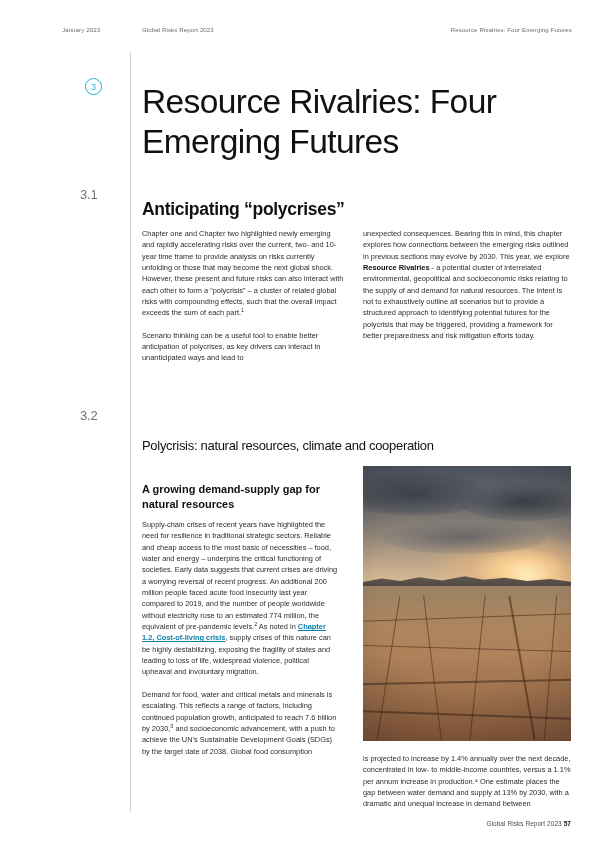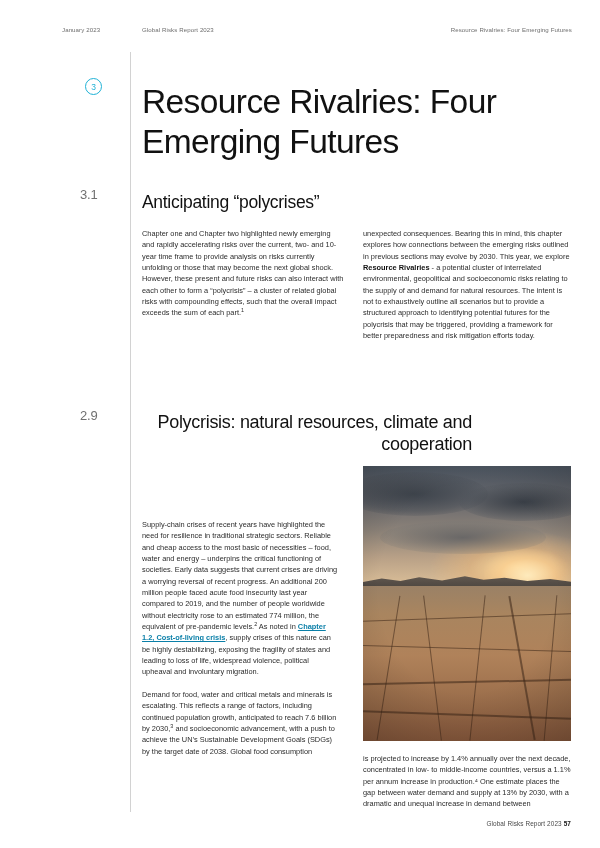--- a/index.html
+++ b/index.html
@@ -101,32 +101,32 @@
 
   
   .sec-head {
     position: absolute;
     font-weight: 400;
     color: #111111;
     letter-spacing: -0.3px;
   }
   .sec-head.h1 {
     left: 142px;
-    top: 176px;
+    top: 183px;
     width: 420px;
     font-size: 17.5px;
     line-height: 22px;
+    font-weight: bold;
   }
   .sec-head.h2 {
     left: 142px;
-    top: 396px;
+    top: 424px;
     width: 330px;
-    font-size: 18px;
+    font-size: 13px;
     line-height: 22px;
-    text-align: right;
   }
 
   
   .sub-head {
     position: absolute;
     left: 142px;
     top: 471px;
     width: 195px;
     font-size: 11px;
     line-height: 15px;
@@ -264,28 +264,30 @@
 
   <div class="chapter-badge">3</div>
 
   <h1 class="page-title">Resource Rivalries: Four Emerging Futures</h1>
 
   <div class="sec-num s1">3.1</div>
   <h2 class="sec-head h1">Anticipating “polycrises”</h2>
 
   <div class="col c1a">
     <p><span>Chapter one and Chapter two highlighted newly emerging and rapidly accelerating risks over the current, two- and 10-year time frame to provide analysis on risks currently unfolding or those that may become the next global shock. However, these present and future risks can also interact with each other to form a “polycrisis” – a cluster of related global risks with compounding effects, such that the overall impact exceeds the sum of each part.</span><sup>1</sup></p>
+    <p>Scenario thinking can be a useful tool to enable better anticipation of polycrises, as key drivers can interact in unanticipated ways and lead to</p>
   </div>
 
   <div class="col c1b">
     <p><span>unexpected consequences. Bearing this in mind, this chapter explores how connections between the emerging risks outlined in previous sections may evolve by 2030. This year, we explore </span><span class="bold-term">Resource Rivalries</span><span> - a potential cluster of interrelated environmental, geopolitical and socioeconomic risks relating to the supply of and demand for natural resources. The intent is not to exhaustively outline all scenarios but to provide a structured approach to identifying potential futures for the polycrisis that may be triggered, providing a framework for better preparedness and risk mitigation efforts today.</span></p>
   </div>
 
-  <div class="sec-num s2">2.9</div>
+  <div class="sec-num s2">3.2</div>
   <h2 class="sec-head h2">Polycrisis: natural resources, climate and cooperation</h2>
+  <h3 class="sub-head">A growing demand-supply gap for natural resources</h3>
 
   <div class="col c2a">
     <p><span>Supply-chain crises of recent years have highlighted the need for resilience in traditional strategic sectors. Reliable and cheap access to the most basic of necessities – food, water and energy – underpins the critical functioning of societies. Early data suggests that current crises are driving a worrying reversal of recent progress. An additional 200 million people faced acute food insecurity last year compared to 2019, and the number of people worldwide without electricity rose to an estimated 774 million, the equivalent of pre-pandemic levels.</span><sup>2</sup><span> As noted in </span><a class="link" href="#">Chapter 1.2, Cost-of-living crisis</a><span>, supply crises of this nature can be highly destabilizing, exposing the fragility of states and leading to loss of life, widespread violence, political upheaval and involuntary migration.</span></p>
     <p><span>Demand for food, water and critical metals and minerals is escalating. This reflects a range of factors, including continued population growth, anticipated to reach 7.6 billion by 2030,</span><sup>3</sup><span> and socioeconomic advancement, with a push to achieve the UN’s Sustainable Development Goals (SDGs) by the target date of 2038. Global food consumption</span></p>
   </div>
 
   <div class="figure">
     <div class="sky"></div>
     <div class="cloudA"></div>
     <div class="cloudB"></div>

